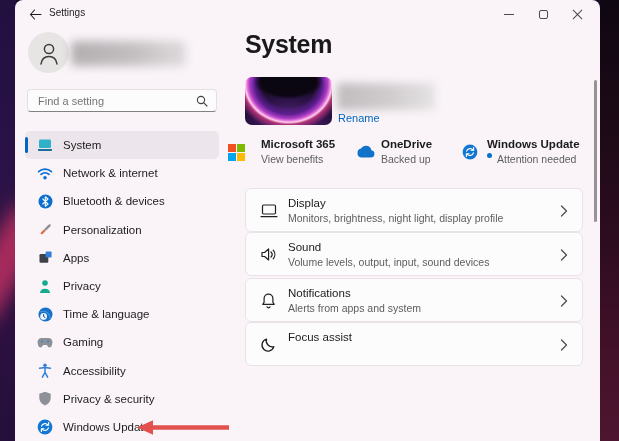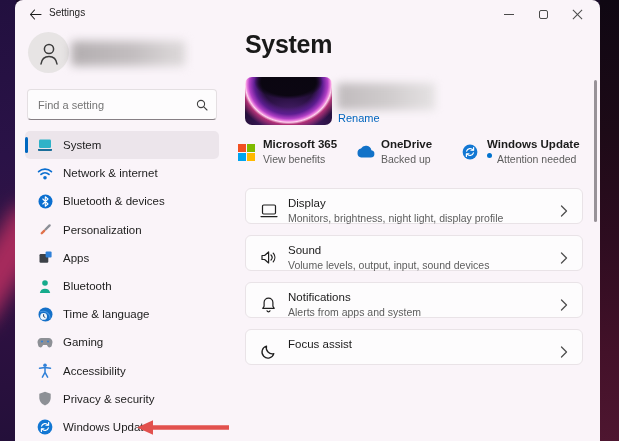--- a/index.html
+++ b/index.html
@@ -34,21 +34,21 @@
   .glyph-close::before,.glyph-close::after { content:""; position:absolute; left:-1px; top:5px;
     width:13px; height:1px; background:#4a4a4a; }
   .glyph-close::before { transform:rotate(45deg); }
   .glyph-close::after { transform:rotate(-45deg); }
 
   
   .avatar { position:absolute; left:13px; top:32px; width:41px; height:41px; border-radius:50%;
     background:#e7e4e4; display:flex; align-items:center; justify-content:center; }
   .name-blur-side { position:absolute; left:56px; top:41px; width:114px; height:25px;
     background:linear-gradient(90deg,#b3aeb0 0%,#c3bec0 55%,#d9d5d6 90%); filter:blur(5px); border-radius:4px; }
-  .search-box { position:absolute; left:12px; top:89px; width:190px; height:31px;
+  .search-box { position:absolute; left:12px; top:89px; width:190px; height:23px;
     background:#fdfcfd; border:1px solid #e4dfe2; border-bottom:1px solid #867f84; border-radius:4px;
     display:flex; align-items:center; }
   .search-box input { flex:1; border:none; outline:none; background:transparent;
     font-family:inherit; font-size:11px; color:#5a5a5a; padding:0 6px 0 10px; }
   .search-ico { width:20px; display:flex; justify-content:center; margin-right:4px; }
 
   .nav { position:absolute; left:10px; top:131px; width:194px; }
   .nav-item { position:relative; height:28.2px; display:flex; align-items:center;
     border-radius:5px; cursor:pointer; }
   .nav-item.selected { background:#ece5eb; }
@@ -70,21 +70,21 @@
   .rename-link { position:absolute; left:323px; top:112px; font-size:11px; color:#0065bd; cursor:pointer; }
 
   .status-item { position:absolute; top:138px; display:flex; cursor:pointer; }
   .status-icon { width:17px; height:17px; margin-top:6px; }
   .status-text { margin-left:8px; }
   .status-title { font-size:11.5px; font-weight:700; color:#1b1b1b; }
   .status-sub { font-size:10.5px; color:#5d5d5d; margin-top:3px; display:flex; }
   .alert-dot { width:5px; height:5px; border-radius:50%; background:#0072ce; margin-right:5px; display:none; }
 
   .cards { position:absolute; left:230px; top:188px; width:338px; }
-  .card { position:relative; width:338px; height:36px; margin-bottom:11px;
+  .card { position:relative; width:338px; height:44px; margin-bottom:0;
     background:#fdfcfd; border:1px solid #e9e3e7; border-radius:6px; cursor:pointer; }
   .card:nth-child(3) { margin-top:2px; }
   .card-icon { position:absolute; left:14px; top:13px; width:18px; height:18px; color:#1f1f1f; }
   .card-title { position:absolute; left:42px; top:8px; font-size:11.5px; color:#1b1b1b; }
   .card-sub { position:absolute; left:42px; top:23px; font-size:10.5px; color:#5d5d5d; }
   .card-chevron { position:absolute; right:14px; top:16px; width:8px; height:12px; color:#4f4f4f; }
 
   .scrollbar { position:absolute; left:579px; top:80px; width:3px; height:142px;
     background:#989298; border-radius:2px; cursor:pointer; }
 
@@ -194,21 +194,21 @@
     <span class="nav-label">Apps</span>
   </div>
 
   <div class="nav-item">
     <span class="nav-icon">
           <svg width="14" height="15" viewBox="0 0 14 15">
             <circle cx="7" cy="4" r="2.8" fill="#16ab8c"></circle>
             <path d="M1.8 14a5.3 5.3 0 0 1 10.4 0z" fill="#16ab8c"></path>
           </svg>
         </span>
-    <span class="nav-label">Bluetooth</span>
+    <span class="nav-label">Privacy</span>
   </div>
 
   <div class="nav-item">
     <span class="nav-icon">
           <svg width="15" height="15" viewBox="0 0 15 15">
             <circle cx="7.5" cy="7.5" r="7" fill="#1470c8"></circle>
             <path d="M2 5a7 7 0 0 1 10 7" stroke="#5ba3e8" stroke-width="1.2" fill="none" opacity=".7"></path>
             <circle cx="5.6" cy="9.4" r="3.4" fill="#eef5fc"></circle>
             <path d="M5.6 7.6v1.9l1.4.9" stroke="#1b3d63" stroke-width="1" fill="none" stroke-linecap="round"></path>
           </svg>
@@ -259,21 +259,21 @@
     <span class="nav-label">Windows Update</span>
   </div>
 </div>
 
   <div class="page-title">System</div>
   <div class="device-thumb"></div>
   <div class="name-blur-main"></div>
   <div class="rename-link">Rename</div>
 
   <div id="status-row">
-  <div class="status-item" style="left: 223px;">
+  <div class="status-item" style="left: 213px; gap: 8px;">
     <span class="status-icon"><svg width="17" height="17" viewBox="0 0 17 17">
             <rect x="0" y="0" width="8" height="8" fill="#f25022"></rect>
             <rect x="9" y="0" width="8" height="8" fill="#7fba00"></rect>
             <rect x="0" y="9" width="8" height="8" fill="#00a4ef"></rect>
             <rect x="9" y="9" width="8" height="8" fill="#ffb900"></rect>
           </svg></span>
     <span class="status-text">
       <div class="status-title">Microsoft 365</div>
       <div class="status-sub">
             <span class="sub-text">View benefits</span>

